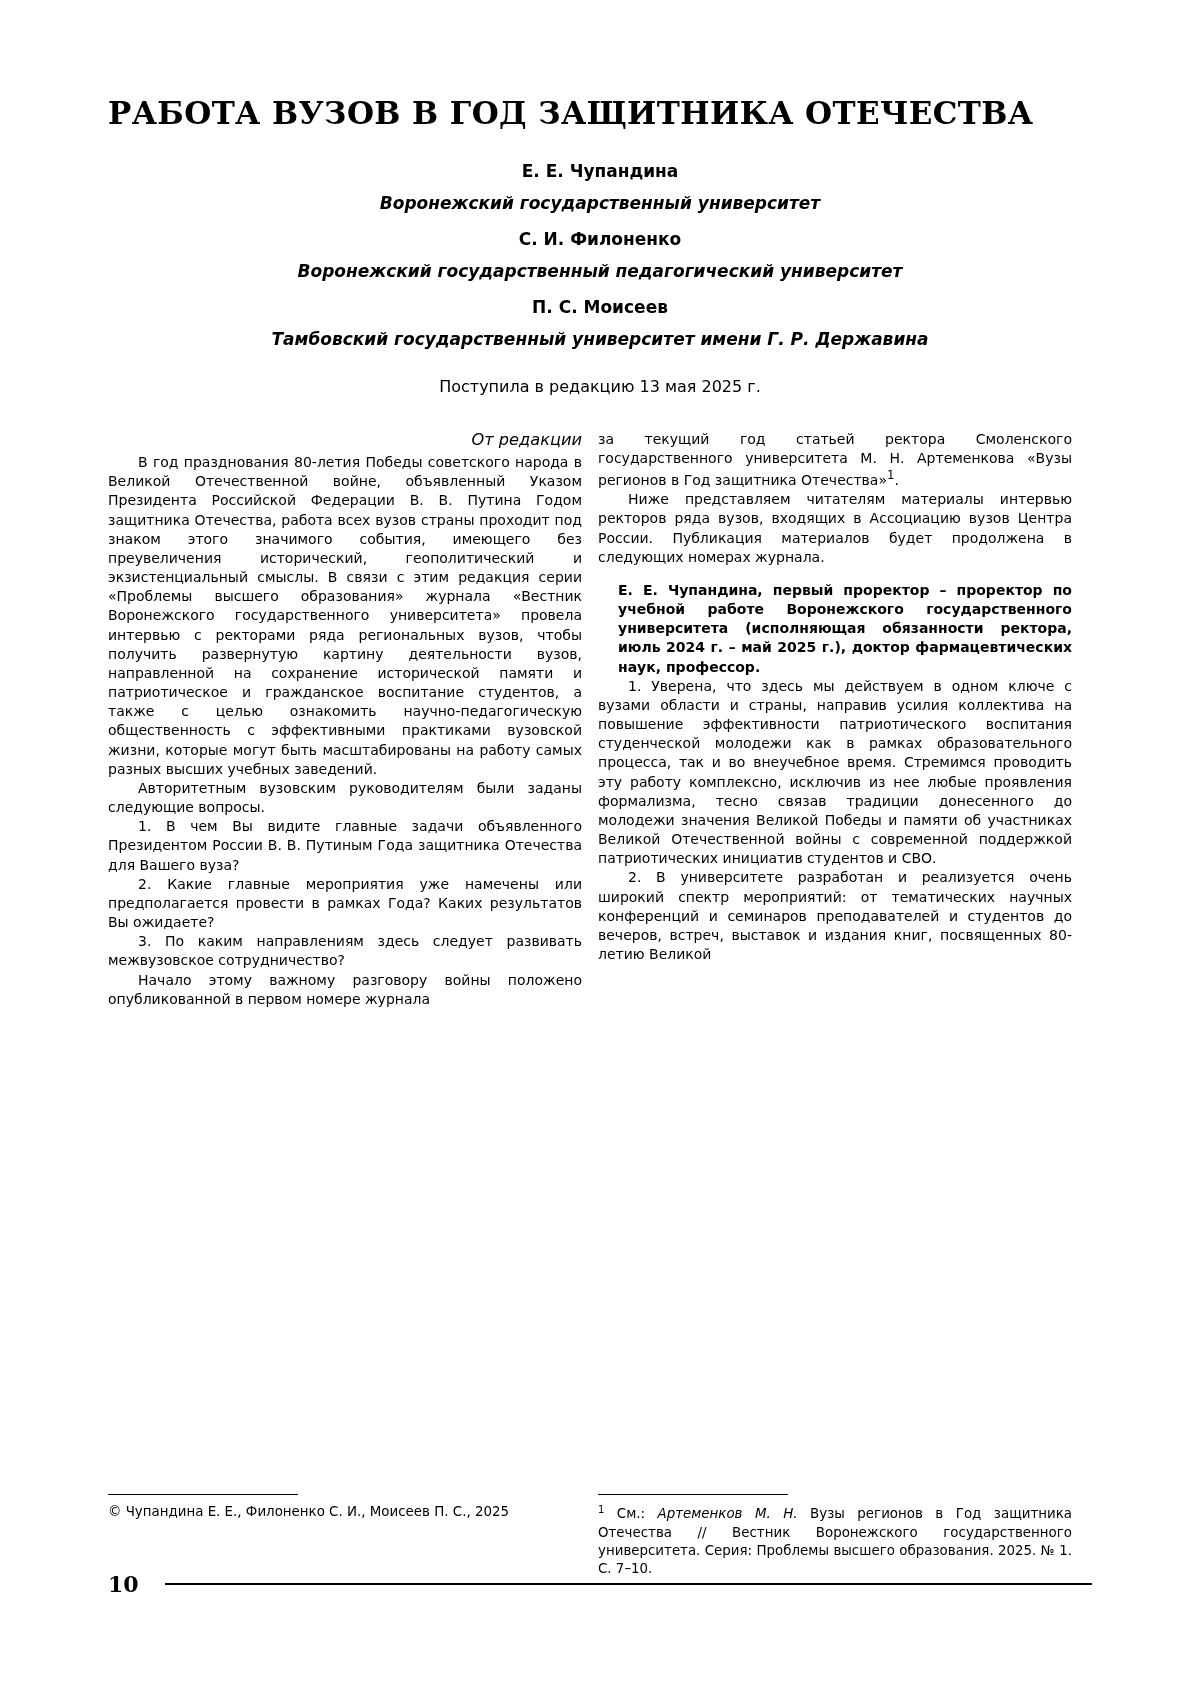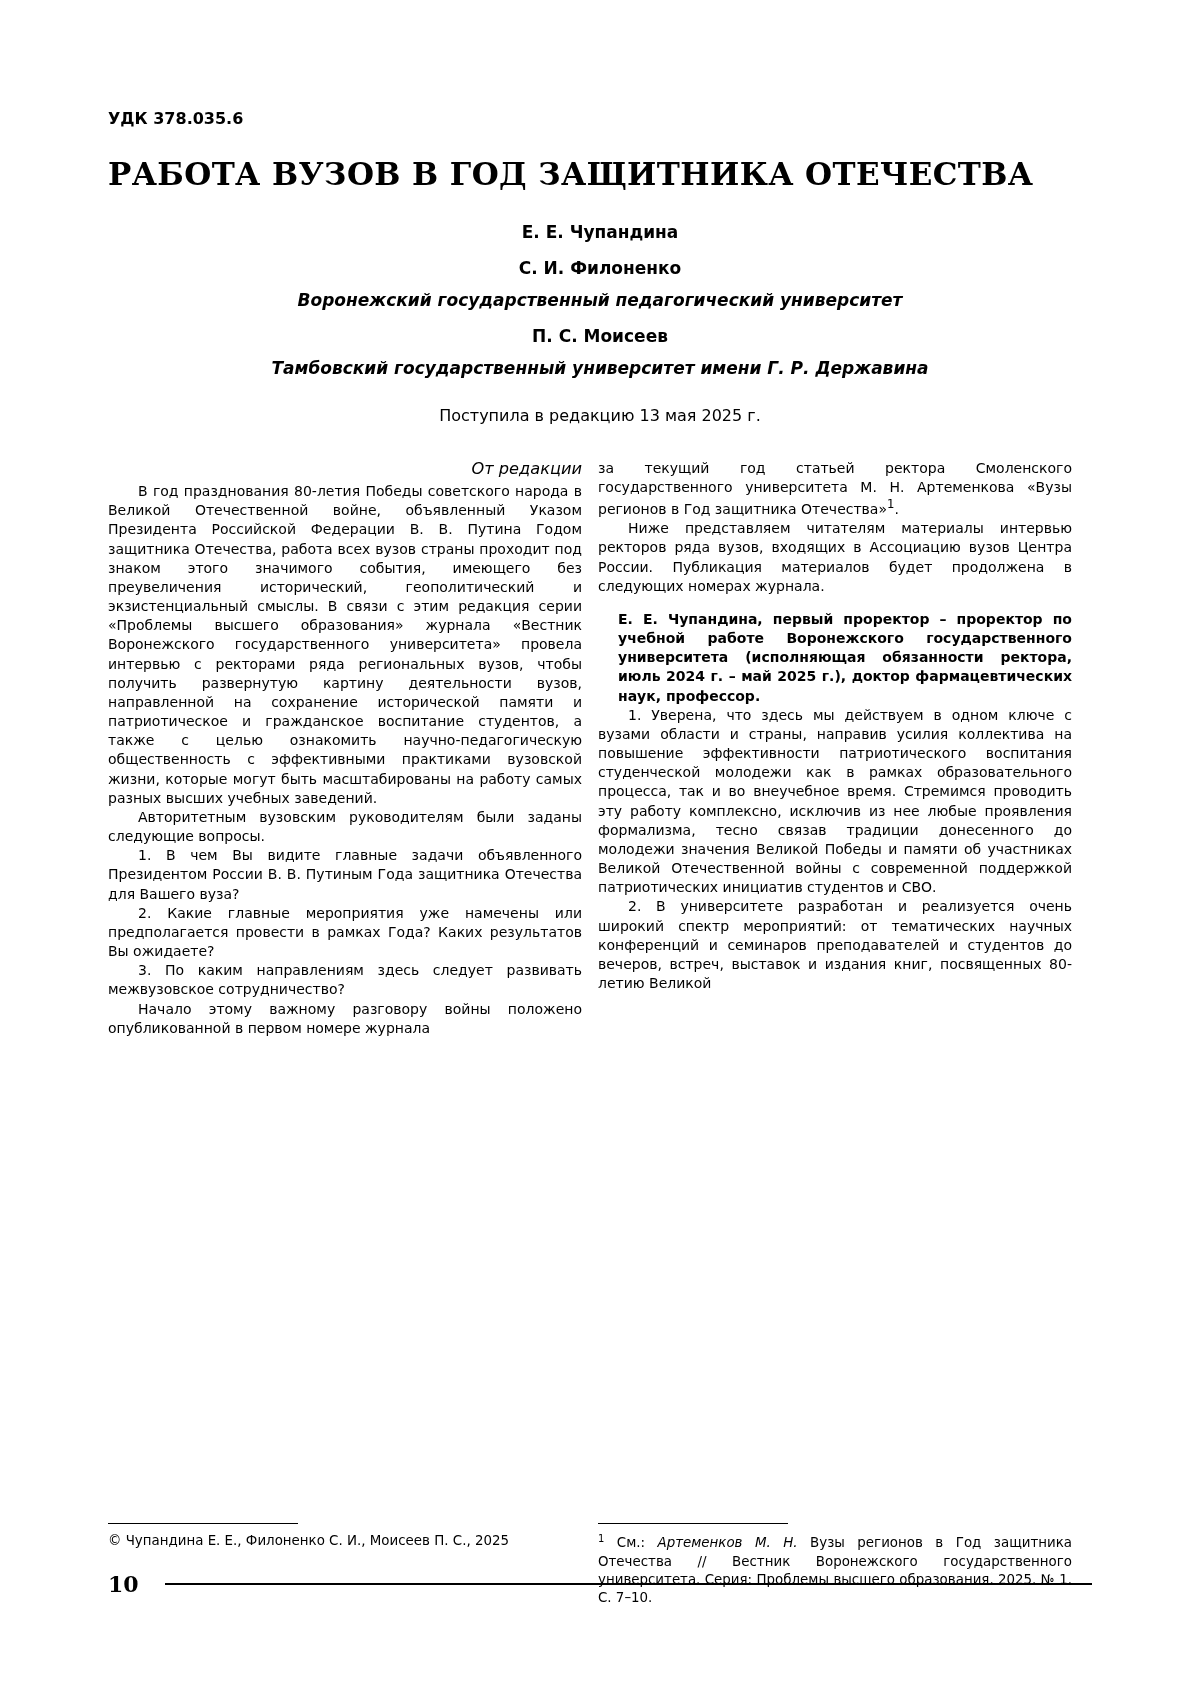--- a/index.html
+++ b/index.html
@@ -164,25 +164,25 @@
     margin-left: 26px;
     height: 0;
   }
 </style>
 </head>
 <body>
 
 <div class="page">
 
 
-  <div class="udc">УДК 378.035.6</div>
 
   <h1 class="title">РАБОТА ВУЗОВ В ГОД ЗАЩИТНИКА ОТЕЧЕСТВА</h1>
 
   <div class="author">Е. Е. Чупандина</div>
+  <div class="affil">Воронежский государственный университет</div>
 
   <div class="author">С. И. Филоненко</div>
   <div class="affil">Воронежский государственный педагогический университет</div>
 
   <div class="author">П. С. Моисеев</div>
   <div class="affil">Тамбовский государственный университет имени Г. Р. Державина</div>
 
   <div class="received">Поступила в редакцию 13 мая 2025 г.</div>
 
   <div class="columns">

